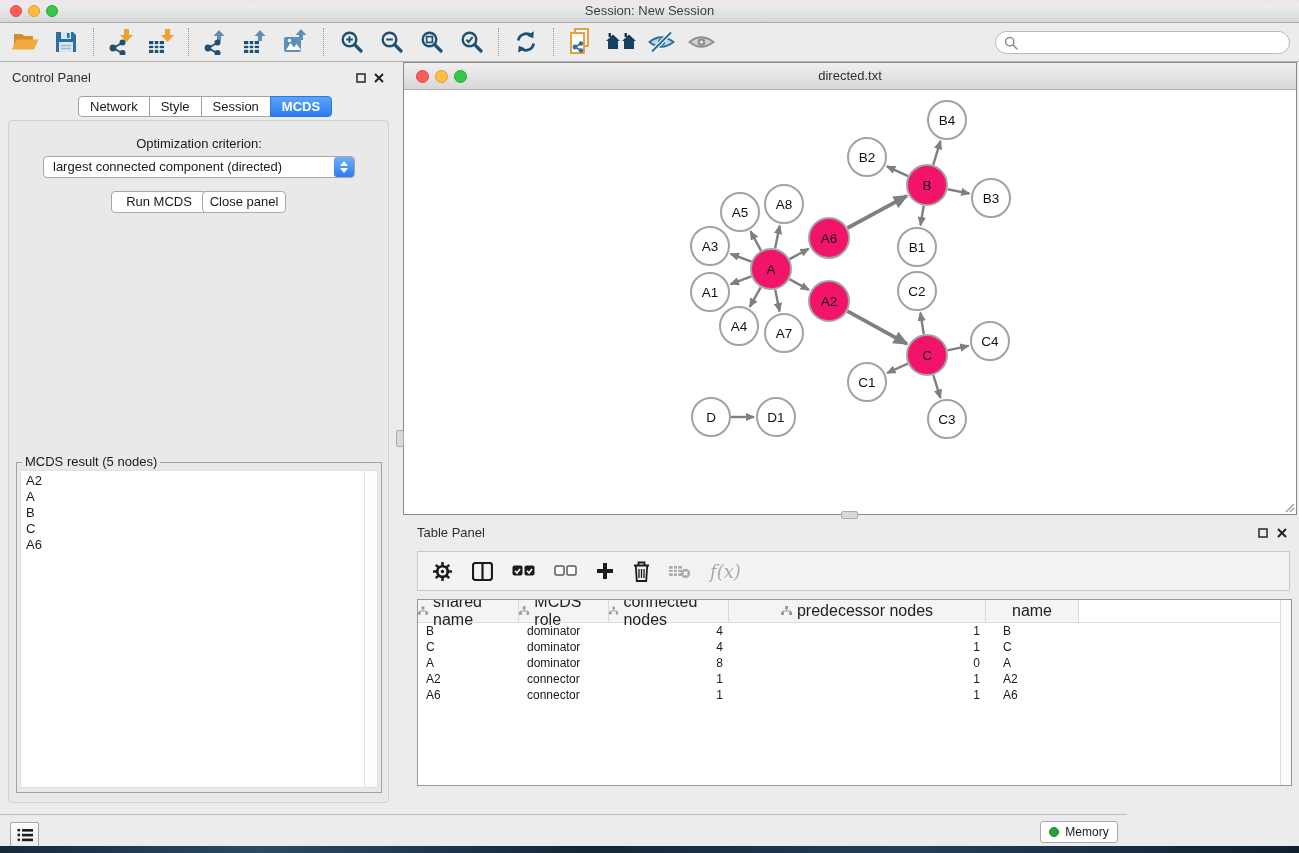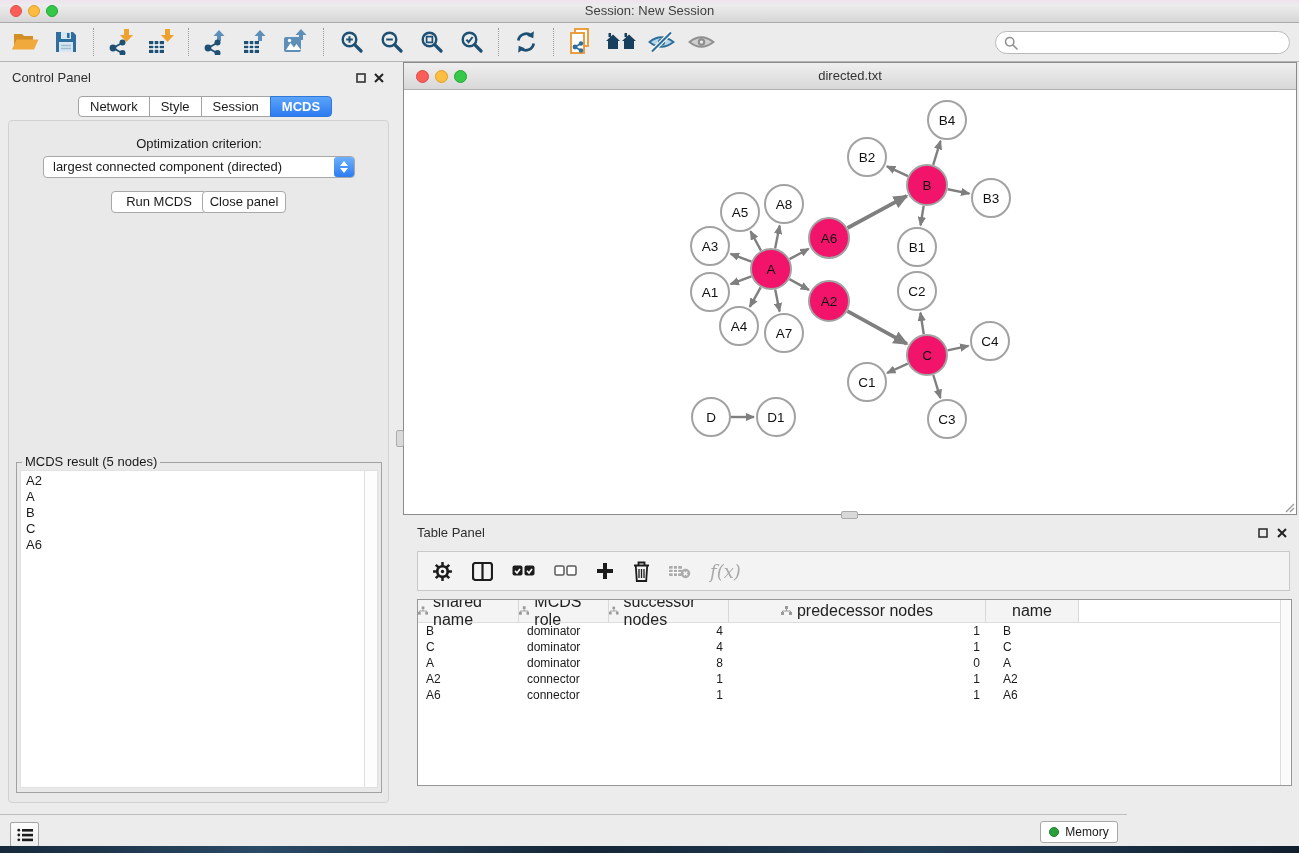--- a/index.html
+++ b/index.html
@@ -519,21 +519,21 @@
           </svg>
           <span class="th-label">MCDS role</span>
         </div>
         <div class="th" style="width: 120px;">
           <svg width="11" height="10" viewBox="0 0 11 10">
             <rect x="4" y="0" width="3" height="3" fill="#9a9a9a"></rect>
             <rect x="0" y="6" width="3" height="3" fill="#9a9a9a"></rect>
             <rect x="8" y="6" width="3" height="3" fill="#9a9a9a"></rect>
             <path d="M5.5 3v2M1.5 6V5h8v1" stroke="#9a9a9a" fill="none"></path>
           </svg>
-          <span class="th-label">successor nodes</span>
+          <span class="th-label">connected nodes</span>
         </div>
         <div class="th" style="width: 257px;">
           <svg width="11" height="10" viewBox="0 0 11 10">
             <rect x="4" y="0" width="3" height="3" fill="#9a9a9a"></rect>
             <rect x="0" y="6" width="3" height="3" fill="#9a9a9a"></rect>
             <rect x="8" y="6" width="3" height="3" fill="#9a9a9a"></rect>
             <path d="M5.5 3v2M1.5 6V5h8v1" stroke="#9a9a9a" fill="none"></path>
           </svg>
           <span class="th-label">predecessor nodes</span>
         </div>

